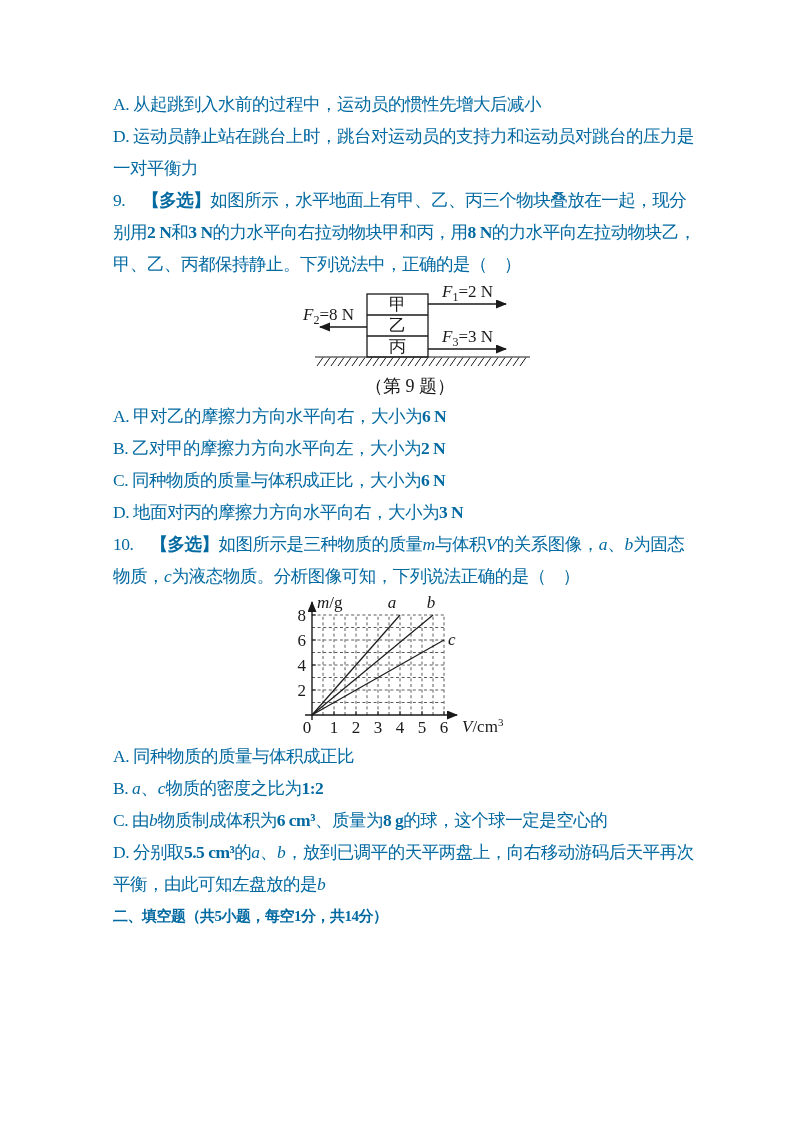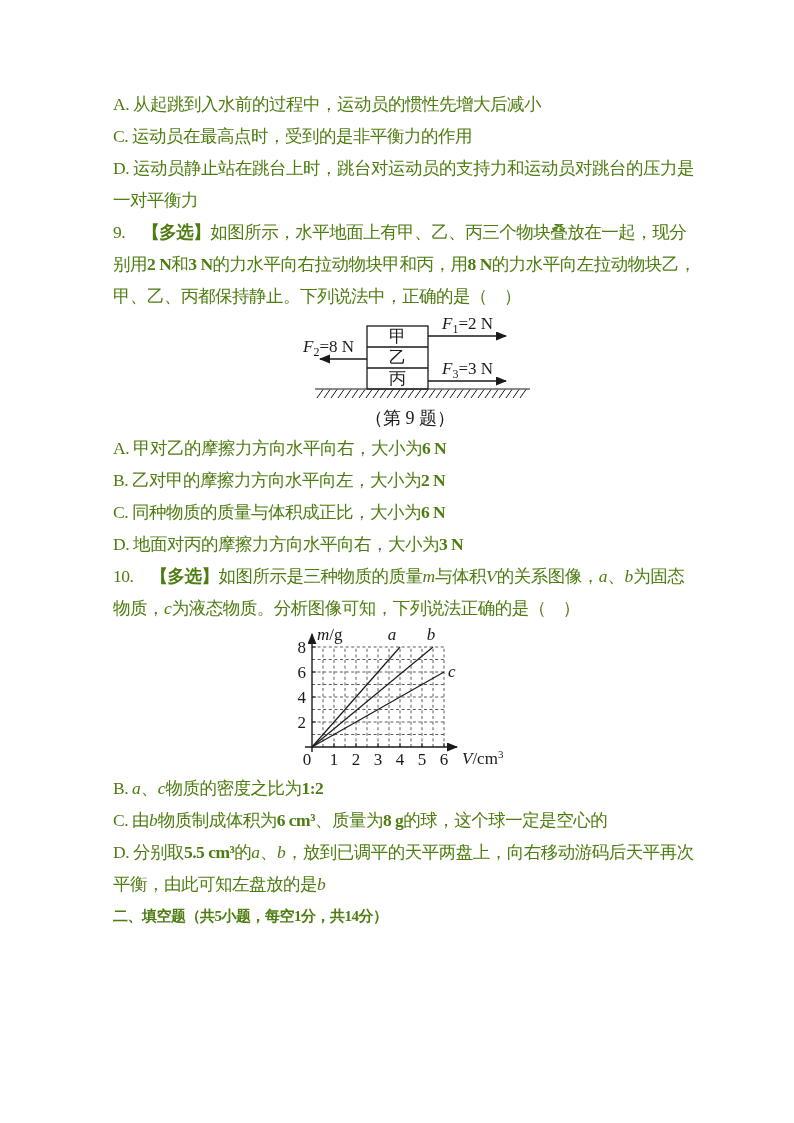--- a/index.html
+++ b/index.html
@@ -3,21 +3,21 @@
 <meta charset="utf-8">
 <style>
   html,body{margin:0;padding:0;background:#e8e8e8;}
   .page{
     position:relative;
     width:794px;height:1123px;
     margin:0 auto;
     background:#ffffff;
     box-sizing:border-box;
     padding:88px 97px 0 113px;
-    color:#4d7c0f;
+    color:#0369a1;
     font-family:"Liberation Serif","DejaVu Serif",serif;
     font-size:17.5px;
     line-height:32px;
     letter-spacing:-0.5px;
     overflow:hidden;
   }
   p.tline{margin:0;}
   .seg-b{font-weight:700;}
   .seg-i{font-style:italic;letter-spacing:0;}
   .section-title{
@@ -40,21 +40,20 @@
   .axis-label{font-size:17px;}
   .series-label{font-size:17px;font-style:italic;}
   .it{font-style:italic;}
 </style>
 </head>
 <body>
 
 <div class="page" data-name="exam-page">
 
   <p class="tline" data-name="q8-option-a"><span data-name="text-segment">A. 从起跳到入水前的过程中，运动员的惯性先增大后减小</span></p>
-  <p class="tline" data-name="q8-option-c"><span data-name="text-segment">C. 运动员在最高点时，受到的是非平衡力的作用</span></p>
   <p class="tline" data-name="q8-option-d"><span data-name="text-segment">D. 运动员静止站在跳台上时，跳台对运动员的支持力和运动员对跳台的压力是一对平衡力</span></p>
 
   <p class="tline" data-name="q9-stem"><span data-name="text-segment">9.</span><span data-name="text-segment">　</span><span class="seg-b" data-name="text-segment">【多选】</span><span data-name="text-segment">如图所示，水平地面上有甲、乙、丙三个物块叠放在一起，现分别用</span><span class="seg-b" data-name="text-segment">2 N</span><span data-name="text-segment">和</span><span class="seg-b" data-name="text-segment">3 N</span><span data-name="text-segment">的力水平向右拉动物块甲和丙，用</span><span class="seg-b" data-name="text-segment">8 N</span><span data-name="text-segment">的力水平向左拉动物块乙，甲、乙、丙都保持静止。下列说法中，正确的是（　）</span></p>
 
   <div class="figwrap" data-name="q9-figure">
     <svg width="245" height="118" viewBox="0 0 245 118" data-name="stacked-blocks-diagram">
       <defs>
         <marker id="arrowhead" markerUnits="userSpaceOnUse" markerWidth="12" markerHeight="10" refX="10" refY="4.5" orient="auto">
           <path d="M0,0 L11,4.5 L0,9 Z" fill="#1a1a1a"></path>
         </marker>
@@ -183,19 +182,20 @@
       <text class="tick-label" x="113" y="141" text-anchor="middle" data-name="x-tick-3">3</text>
       <text class="tick-label" x="135" y="141" text-anchor="middle" data-name="x-tick-4">4</text>
       <text class="tick-label" x="157" y="141" text-anchor="middle" data-name="x-tick-5">5</text>
       <text class="tick-label" x="179" y="141" text-anchor="middle" data-name="x-tick-6">6</text>
 
       <text class="axis-label" x="52" y="16" data-name="y-axis-label"><tspan class="it">m</tspan><tspan>/g</tspan></text>
       <text class="axis-label" x="197" y="140" data-name="x-axis-label"><tspan class="it">V</tspan><tspan>/cm</tspan><tspan dy="-6" font-size="11">3</tspan></text>
     </svg>
   </div>
 
+  <p class="tline" data-name="q10-option-a"><span data-name="text-segment">A. 同种物质的质量与体积成正比</span></p>
   <p class="tline" data-name="q10-option-b"><span data-name="text-segment">B. </span><span class="seg-i" data-name="text-segment">a</span><span data-name="text-segment">、</span><span class="seg-i" data-name="text-segment">c</span><span data-name="text-segment">物质的密度之比为</span><span class="seg-b" data-name="text-segment">1:2</span></p>
   <p class="tline" data-name="q10-option-c"><span data-name="text-segment">C. 由</span><span class="seg-i" data-name="text-segment">b</span><span data-name="text-segment">物质制成体积为</span><span class="seg-b" data-name="text-segment">6 cm³</span><span data-name="text-segment">、质量为</span><span class="seg-b" data-name="text-segment">8 g</span><span data-name="text-segment">的球，这个球一定是空心的</span></p>
   <p class="tline" data-name="q10-option-d"><span data-name="text-segment">D. 分别取</span><span class="seg-b" data-name="text-segment">5.5 cm³</span><span data-name="text-segment">的</span><span class="seg-i" data-name="text-segment">a</span><span data-name="text-segment">、</span><span class="seg-i" data-name="text-segment">b</span><span data-name="text-segment">，放到已调平的天平两盘上，向右移动游码后天平再次平衡，由此可知左盘放的是</span><span class="seg-i" data-name="text-segment">b</span></p>
 
   <h2 class="section-title" data-name="section2-title">二、填空题（共5小题，每空1分，共14分）</h2>
 
 </div>
 
 </body></html>

